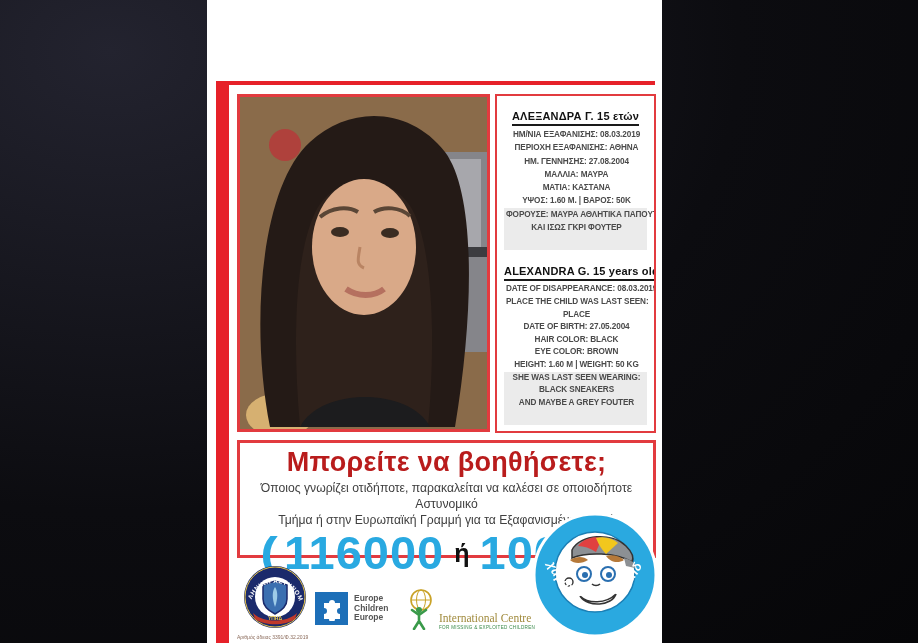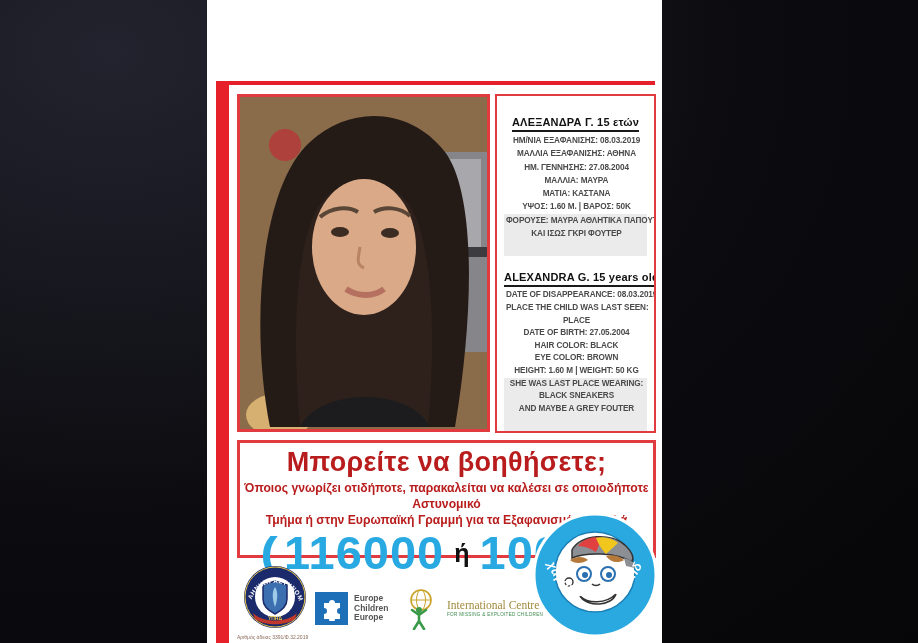--- a/index.html
+++ b/index.html
@@ -12,46 +12,46 @@
   .banner { position:absolute; left:10px; top:10px; width:437px; height:65px; background:#e62129;
     display:flex; align-items:center; justify-content:center; }
   .banner-title { color:#fff; font-size:37px; font-weight:800; letter-spacing:2px; transform:scaleY(1.05); white-space:nowrap; }
 
   .top-rule { position:absolute; left:9px; top:81px; width:439px; height:4px; background:#e62129; }
   .left-bar { position:absolute; left:9px; top:81px; width:13px; height:562px; background:#e62129; }
 
   .photo-frame { position:absolute; left:30px; top:94px; width:253px; height:338px; border:3px solid #e23b3f; background:#7a6a55; }
   .photo-frame svg { display:block; width:247px; height:332px; }
 
-  .info-box { position:absolute; left:288px; top:94px; width:161px; height:339px; border:2px solid #e23b3f; background:#fff; padding:20px 7px 0 7px; overflow:hidden; }
+  .info-box { position:absolute; left:288px; top:94px; width:161px; height:339px; border:2px solid #e23b3f; background:#fff; padding:14px 7px 0 7px; overflow:hidden; }
   .info-title { text-align:center; font-size:11px; font-weight:800; color:#111; letter-spacing:0.2px; white-space:nowrap; }
   .info-title span { display:inline-block; border-bottom:2px solid #1a1a1a; padding-bottom:2px; }
   .ilines { margin-top:2px;text-align:center; }
   .iline { font-size:8.2px; font-weight:700; color:#4a4a4a; height:13.3px; line-height:13.3px; letter-spacing:-0.1px; white-space:nowrap; padding-left:2px; }
   .iline-en { height:12.6px; line-height:12.6px; }
   .hl { background:#ebebeb; }
   .gray-spacer { background:#ebebeb; height:16px; }
   .en-title { margin-top:15px; }
 
   .help-box { position:absolute; left:30px; top:440px; width:419px; height:118px; border:3px solid #e23b3f; background:#fff; text-align:center; }
   .help-title { margin-top:4px; color:#b91c1c; font-size:27px; font-weight:800; letter-spacing:0.3px; }
-  .help-body { margin-top:2px; color:#b91c1c; font-size:12.2px; font-weight:700; line-height:16px; }
+  .help-body { margin-top:2px; color:#404040; font-size:12.2px; font-weight:400; line-height:16px; }
   .phone-row { margin-top:3px; display:flex; align-items:center; justify-content:center; padding-right:70px; }
   .phone-icon { color:#29a9e1; font-size:42px; font-weight:800; line-height:40px; margin-right:8px; transform:scaleX(1.25); }
   .phone-num { color:#29a9e1; font-size:47px; font-weight:800; letter-spacing:1px; line-height:44px; }
   .phone-sep { color:#111; font-size:25px; font-weight:800; margin:0 10px; }
 
   .logo-police { position:absolute; left:34px; top:565px; width:68px; text-align:center; }
   .police-caption { margin-top:1px; font-size:5px; color:#8a6a5a; white-space:nowrap; transform:translateX(-4px); }
 
   .logo-mce { position:absolute; left:108px; top:592px; display:flex; align-items:center; }
   .mce-square { width:33px; height:33px; background:#1d6fb8; display:flex; align-items:center; justify-content:center; }
   .mce-text { margin-left:6px; font-size:8.5px; font-weight:800; color:#555; line-height:9.5px; }
 
-  .logo-icmec { position:absolute; left:198px; top:588px; display:flex; align-items:flex-start;gap:8px; }
+  .logo-icmec { position:absolute; left:198px; top:588px; display:flex; align-items:flex-end; }
   .icmec-text { margin-left:4px; margin-top:11px; }
   .icmec-title { font-family:"Liberation Serif","DejaVu Serif",serif; font-size:11.5px; color:#a08a3c; white-space:nowrap; }
   .icmec-sub { font-size:4.6px; color:#3a8a4a; letter-spacing:0.3px; margin-top:1px; white-space:nowrap; }
 
   .smile-badge { position:absolute; left:325px; top:512px; width:126px; height:126px; z-index:5; }
 </style>
 </head>
 <body>
 
 <div class="poster">
@@ -81,41 +81,41 @@
       <path d="M60,330 C80,290 170,290 190,330 Z" fill="#1c1c1e"></path>
     </svg>
   </div>
 
   <div class="info-box">
     <div class="info-title">
       <span>ΑΛΕΞΑΝΔΡΑ Γ.  15 ετών</span>
     </div>
     <div class="ilines">
       <div class="iline">ΗΜ/ΝΙΑ ΕΞΑΦΑΝΙΣΗΣ: 08.03.2019</div>
-      <div class="iline">ΜΑΛΛΙΑ ΕΞΑΦΑΝΙΣΗΣ: ΑΘΗΝΑ</div>
+      <div class="iline">ΠΕΡΙΟΧΗ ΕΞΑΦΑΝΙΣΗΣ: ΑΘΗΝΑ</div>
       <div class="iline">ΗΜ. ΓΕΝΝΗΣΗΣ: 27.08.2004</div>
       <div class="iline">ΜΑΛΛΙΑ: ΜΑΥΡΑ</div>
       <div class="iline">ΜΑΤΙΑ: ΚΑΣΤΑΝΑ</div>
       <div class="iline">ΥΨΟΣ: 1.60 Μ. | ΒΑΡΟΣ: 50Κ</div>
       <div class="iline hl">ΦΟΡΟΥΣΕ: ΜΑΥΡΑ ΑΘΛΗΤΙΚΑ ΠΑΠΟΥΤΣΙΑ</div>
       <div class="iline hl">ΚΑΙ ΙΣΩΣ ΓΚΡΙ ΦΟΥΤΕΡ</div>
       <div class="gray-spacer"></div>
     </div>
     <div class="info-title en-title">
       <span>ALEXANDRA G.  15 years old</span>
     </div>
     <div class="ilines">
       <div class="iline iline-en">DATE OF DISAPPEARANCE: 08.03.2019</div>
       <div class="iline iline-en">PLACE THE CHILD WAS LAST SEEN:</div>
       <div class="iline iline-en">PLACE</div>
       <div class="iline iline-en">DATE OF BIRTH: 27.05.2004</div>
       <div class="iline iline-en">HAIR COLOR: BLACK</div>
       <div class="iline iline-en">EYE COLOR: BROWN</div>
       <div class="iline iline-en">HEIGHT: 1.60 M | WEIGHT: 50 KG</div>
-      <div class="iline iline-en hl">SHE WAS LAST PLACE WEARING:</div>
+      <div class="iline iline-en hl">SHE WAS LAST SEEN WEARING:</div>
       <div class="iline iline-en hl">BLACK SNEAKERS</div>
       <div class="iline iline-en hl">AND MAYBE A GREY FOUTER</div>
       <div class="gray-spacer"></div>
     </div>
   </div>
 
   <div class="help-box">
     <div class="help-title">Μπορείτε να βοηθήσετε;</div>
     <div class="help-body">
       <div>Όποιος γνωρίζει οτιδήποτε, παρακαλείται να καλέσει σε οποιοδήποτε Αστυνομικό</div>

